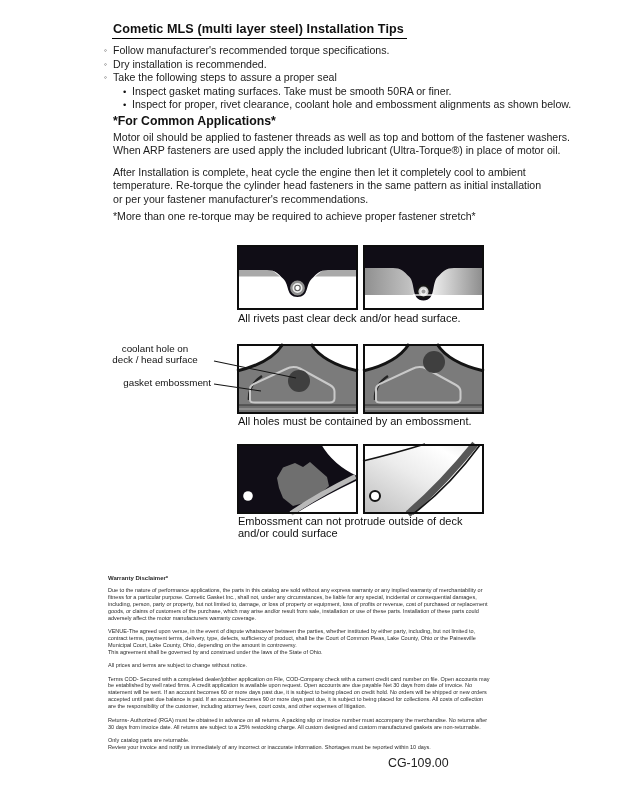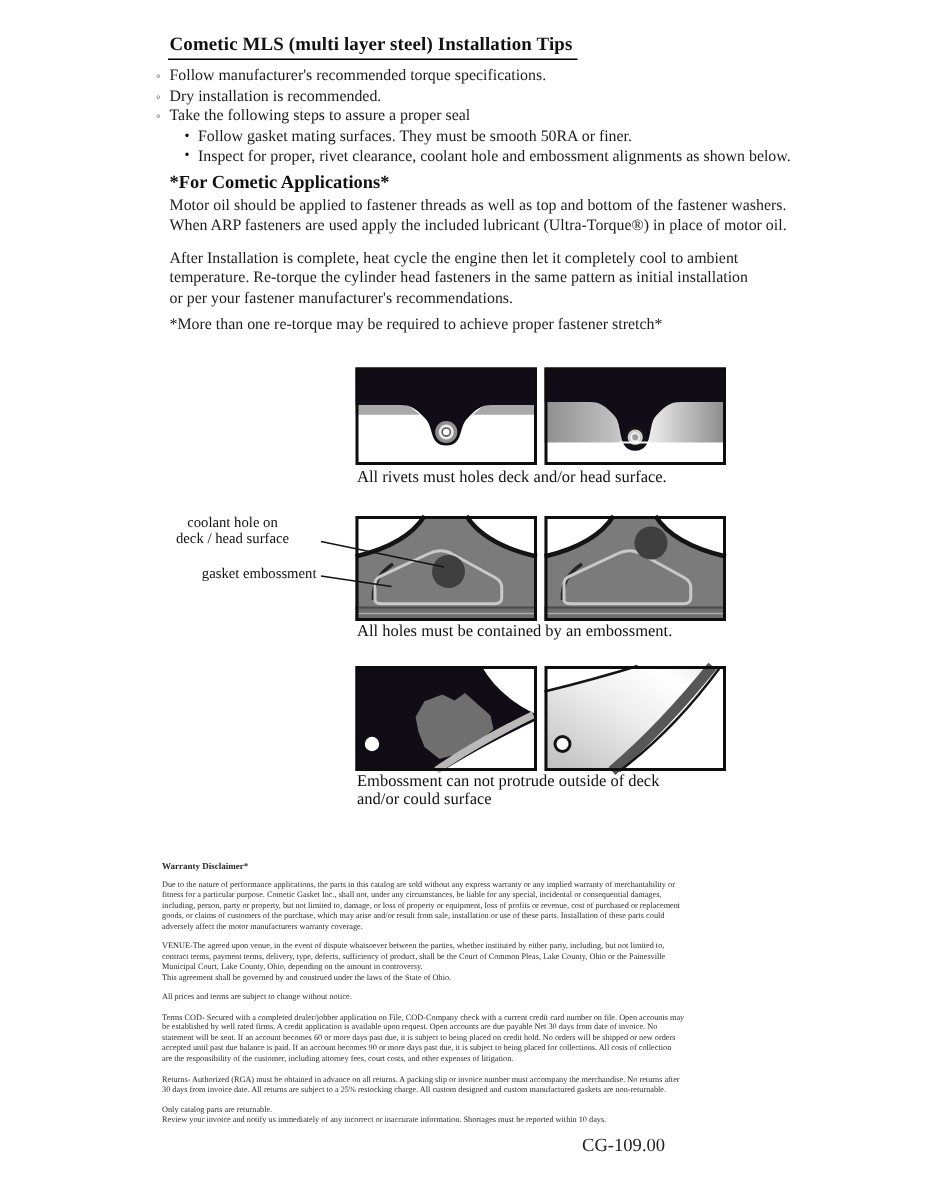--- a/index.html
+++ b/index.html
@@ -1,18 +1,18 @@
 <!DOCTYPE html>
 <html><head>
 <meta charset="utf-8">
 <style>
   html,body{margin:0;padding:0;background:#e8e8e8;}
   .page{
     width:618px;height:800px;background:#ffffff;position:relative;overflow:hidden;
-    font-family:Liberation Serif, serif;color:#1a1a1a;margin:0 auto;
+    font-family:Liberation Sans, sans-serif;color:#1a1a1a;margin:0 auto;
   }
   .abs{position:absolute;}
   .pre{white-space:pre-line;}
 
   .title{
     left:112px;top:22px;font-size:12.6px;font-weight:bold;color:#111;
     border-bottom:1.6px solid #000;padding:0 3px 2px 1px;letter-spacing:0.1px;
   }
   .tips{left:104px;top:44px;font-size:10.6px;line-height:13px;color:#1c1c1c;}
   .tip-row{display:flex;}
@@ -51,29 +51,29 @@
     <div class="tip-row">
       <span class="mk">◦</span>
       <span>Dry installation is recommended.</span>
     </div>
     <div class="tip-row">
       <span class="mk">◦</span>
       <span>Take the following steps to assure a proper seal</span>
     </div>
     <div class="tip-row tip-sub">
       <span class="mk">•</span>
-      <span>Follow gasket mating surfaces.  They must be smooth 50RA or finer.</span>
+      <span>Inspect gasket mating surfaces.  Take must be smooth 50RA or finer.</span>
     </div>
     <div class="tip-row tip-sub">
       <span class="mk">•</span>
       <span>Inspect for proper, rivet clearance, coolant hole and embossment alignments as shown below.</span>
     </div>
   </div>
 
-  <div class="abs diesel-h">*For Cometic Applications*</div>
+  <div class="abs diesel-h">*For Common Applications*</div>
   <div class="abs body-p pre" style="top:166px;">After Installation is complete, heat cycle the engine then let it completely cool to ambient
 temperature. Re-torque the cylinder head fasteners in the same pattern as initial installation
 or per your fastener manufacturer's recommendations.</div>
   <div class="abs body-p pre" style="top:131px;">Motor oil should be applied to fastener threads as well as top and bottom of the fastener washers.
 When ARP fasteners are used apply the included lubricant (Ultra-Torque®) in place of motor oil.</div>
   <div class="abs body-p" style="top:210px;">*More than one re-torque may be required to achieve proper fastener stretch*</div>
 
   <div class="abs dlabel" style="left:237px;top:228px;">RIGHT</div>
   <div class="abs dlabel" style="left:363px;top:228px;">WRONG</div>
 
@@ -98,21 +98,21 @@
     </defs>
     <rect width="121" height="65" fill="#ffffff"></rect>
     <rect x="0" y="23" width="121" height="27" fill="url(#g1)"></rect>
     <path d="M0,0 H121 V23 H91 C83,23 80.5,26 74.5,32 C68.5,38 73,55.5 60.5,55.5 C48,55.5 52.5,38 46.5,32 C40.5,26 38,23 30,23 H0 Z" fill="#100d16"></path>
     <circle cx="60.5" cy="46.5" r="6.2" fill="#cccccc" stroke="#141414" stroke-width="2.2"></circle>
     <circle cx="60.5" cy="46.5" r="2.7" fill="#9c9c9c" stroke="#f0f0f0" stroke-width="1.3"></circle>
     <line x1="50" y1="50" x2="71" y2="50" stroke="#ffffff" stroke-width="1.3"></line>
     <rect x="1" y="1" width="119" height="63" fill="none" stroke="#0d0d0d" stroke-width="2"></rect>
   </svg>
 
-  <div class="abs caption" style="left:238px;top:313px;">All rivets must holes deck and/or head surface.</div>
+  <div class="abs caption" style="left:238px;top:313px;">All rivets past clear deck and/or head surface.</div>
 
   <div class="abs dlabel" style="left:237px;top:328px;">RIGHT</div>
   <div class="abs dlabel" style="left:363px;top:328px;">WRONG</div>
 
   <div class="abs side-label pre" style="left:99px;top:343px;text-align:center;">coolant hole on
 deck / head surface</div>
   <div class="abs side-label" style="left:99px;top:377px;">gasket embossment</div>
 
   <svg class="abs panel" style="left:237px;top:344px;" width="121" height="70" viewBox="0 0 121 70">
     <rect width="121" height="70" fill="#7b7b7b"></rect>

